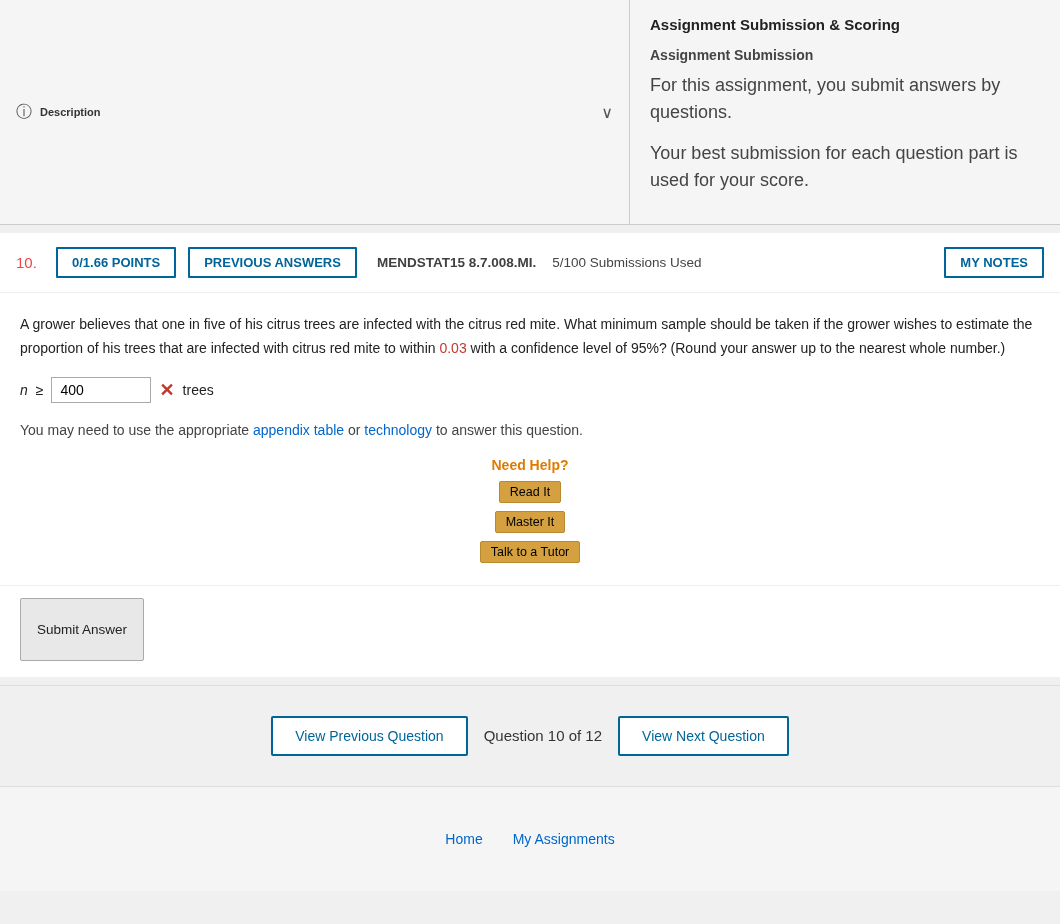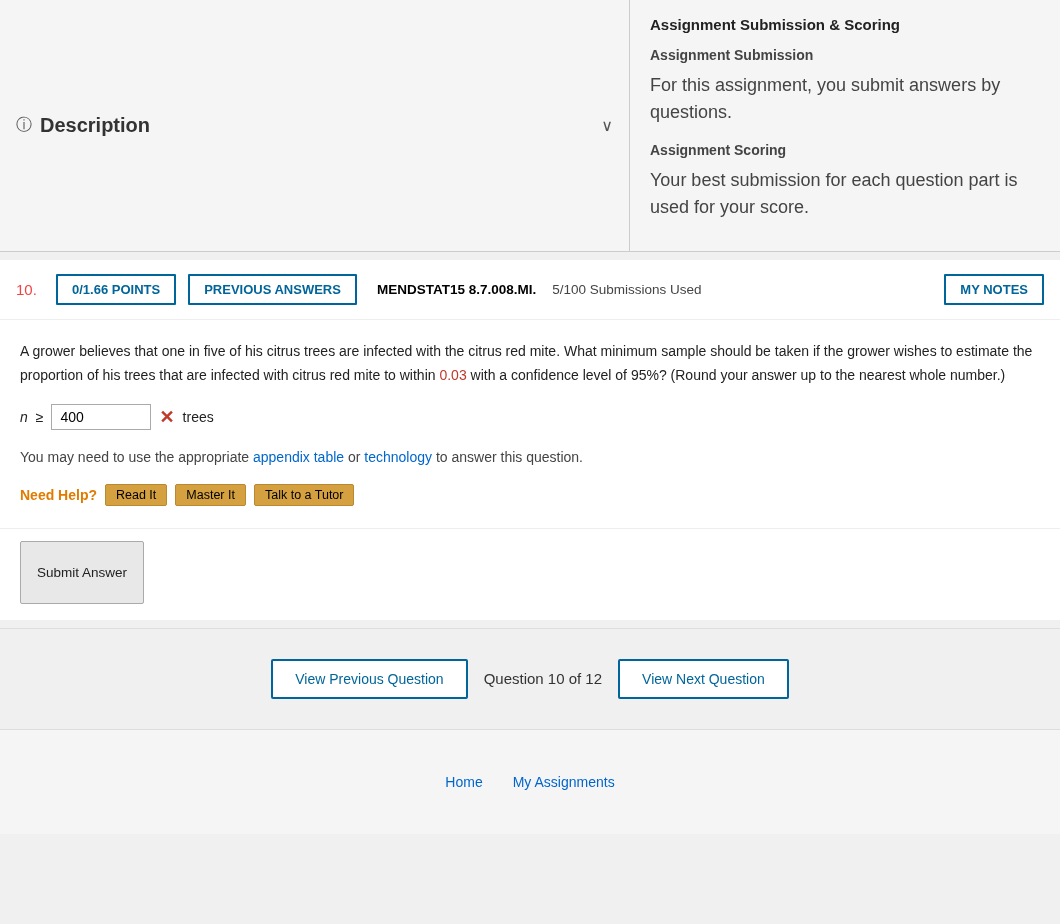--- a/index.html
+++ b/index.html
@@ -17,21 +17,21 @@
       display: flex;
       align-items: center;
       gap: 8px;
       border-right: 1px solid #ccc;
     }
     .description-left .info-icon {
       color: #555;
       font-size: 16px;
     }
     .description-left .title {
-      font-size: 20px;
+      font-size: 11px;
       font-weight: bold;
       color: #333;
       flex: 1;
     }
     .description-left .chevron {
       font-size: 16px;
       color: #555;
     }
     .description-right {
       flex: 1;
@@ -78,21 +78,21 @@
       background: #fff;
       padding: 6px 14px;
       font-size: 13px;
       font-weight: bold;
       cursor: pointer;
       border-radius: 1px;
     }
     .question-id {
       font-size: 13.5px;
       font-weight: bold;
-      color: #000000;
+      color: #404040;
       margin-left: 8px;
     }
     .submissions-used {
       font-size: 13.5px;
       color: #444;
       margin-left: 4px;
     }
     .spacer { flex: 1; }
 
     
@@ -138,20 +138,21 @@
       line-height: 1.6;
     }
     .appendix-link { color: #0066cc; text-decoration: none; }
 
     
     .need-help-row {
       display: flex;
       align-items: center;
       gap: 8px;
       padding-bottom: 6px;
+      flex-direction: column;
     }
     .need-help-label {
       color: #e07b00;
       font-weight: bold;
       font-size: 14px;
     }
     .help-btn {
       background: #d4a040;
       border: 1px solid #b8892e;
       color: #000;
@@ -226,21 +227,20 @@
 <div class="description-bar">
   <div class="description-left">
     <span class="info-icon">ⓘ</span>
     <span class="title">Description</span>
     <span class="chevron">∨</span>
   </div>
   <div class="description-right">
     <h3>Assignment Submission &amp; Scoring</h3>
     <p class="section-title">Assignment Submission</p>
     <p>For this assignment, you submit answers by questions.</p>
-    <p class="section-title">Assignment Scoring</p>
     <p>Your best submission for each question part is used for your score.</p>
   </div>
 </div>
 
 <div class="section-divider"></div>
 
 <div class="question-section">
 
   <div class="question-header">
     <span class="question-number">10.</span>

